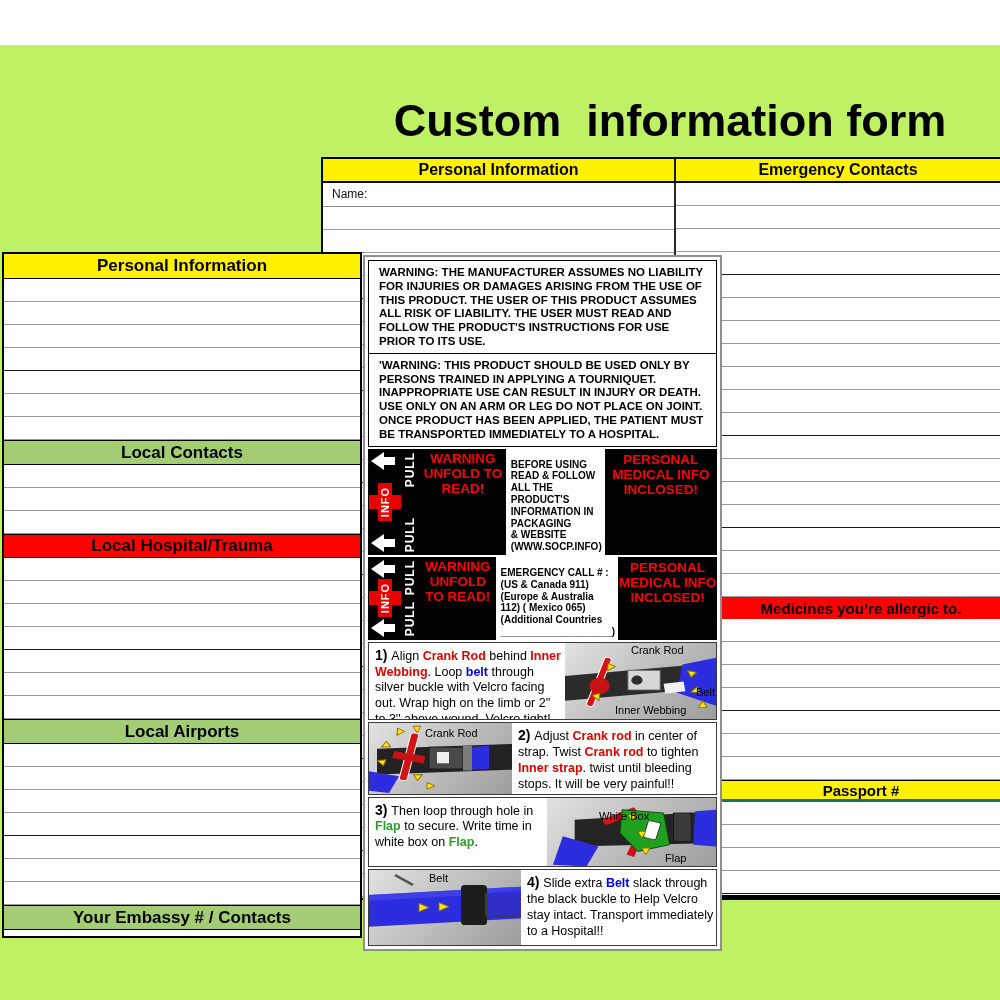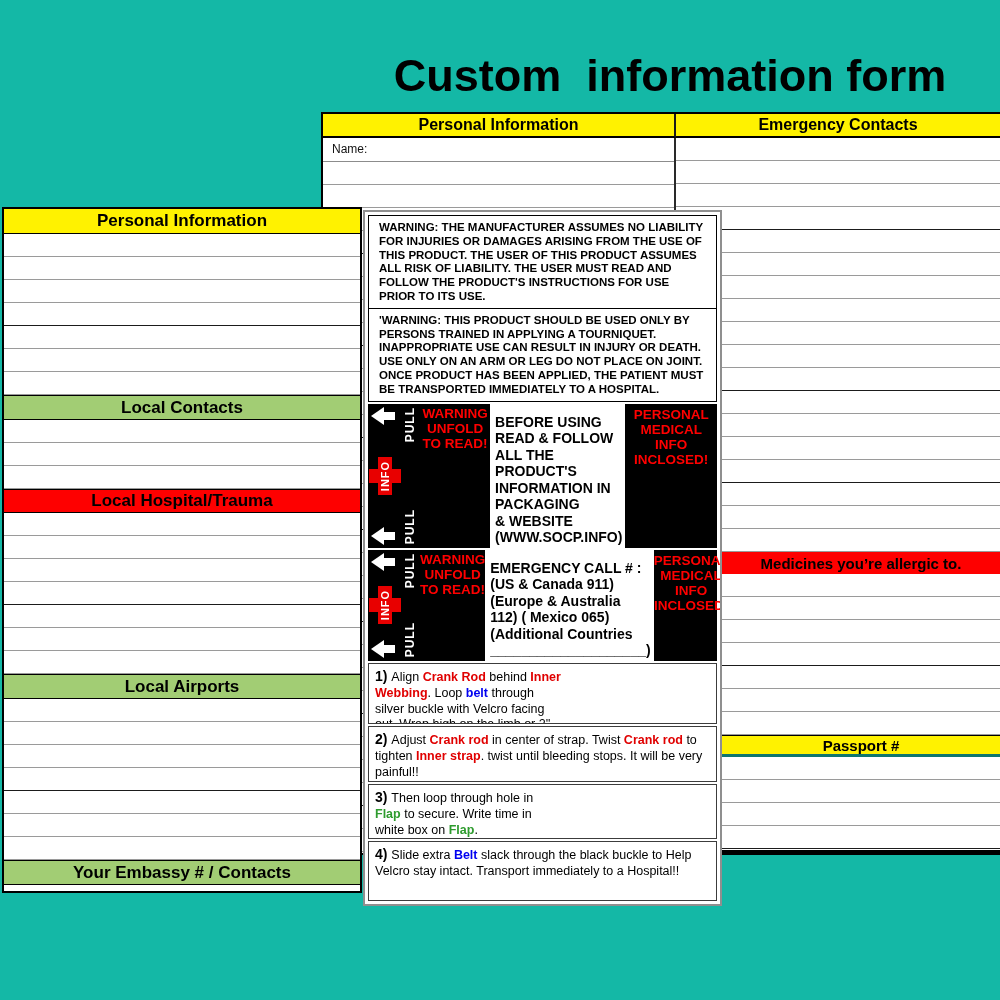--- a/index.html
+++ b/index.html
@@ -1,19 +1,19 @@
 <!DOCTYPE html>
 <html><head>
 <meta charset="utf-8">
 <style>
   * { box-sizing: border-box; }
   html,body { margin:0; padding:0; background:#fff; }
   body { width:1000px; height:1000px; font-family:"Liberation Sans", sans-serif; position:relative; overflow:hidden; }
 
-  .canvas { position:absolute; inset:0; background:#14b8a6; }
+  .canvas { position:absolute; inset:0; background:#bef264;margin-top:45px; }
 
   
   .title { position:absolute; left:385px; top:50px; width:570px; margin:0;
            font-size:45px; font-weight:bold; color:#000; text-align:center;
            letter-spacing:0; white-space:pre; }
 
   
   .big-table { position:absolute; left:321px; top:112px; width:679px; height:743px;
                border:2px solid #000; border-right:none; background:#fff; overflow:hidden; z-index:1; }
   .bt-header { display:flex; height:24px; }
@@ -70,26 +70,26 @@
                 width:32px; height:38px; }
   .info-cross .bar-v { position:absolute; left:50%; top:0; width:14px; height:100%;
                        margin-left:-7px; background:#E80000; }
   .info-cross .bar-h { position:absolute; top:50%; left:0; width:100%; height:14px;
                        margin-top:-7px; background:#E80000; }
   .info-cross .info-text { position:absolute; inset:0; display:flex; align-items:center;
                            justify-content:center; color:#fff; font-weight:bold; font-size:11px;
                            transform:rotate(-90deg); letter-spacing:1px; }
   .pb-right { flex:1; display:flex; flex-direction:row; min-width:0; }
   .pb-title  { color:#FF0000; font-weight:bold; font-size:13.5px; text-align:center; padding:2px 0 1px; }
-  .pb-body   { background:#fff; color:#000; font-weight:bold; font-size:14px; line-height:1.18;
+  .pb-body   { background:#fff; color:#000; font-weight:bold; font-size:10px; line-height:1.18;
                padding:10px 3px 2px 5px; white-space:pre-line; flex:1; }
   .pb-footer { color:#FF0000; font-weight:bold; font-size:13.5px; text-align:center; padding:3px 0 4px; }
 
   
-  .step { display:flex; border:1px solid #3c3c3c; background:#fff; margin-top:2px; overflow:hidden;flex-direction:column; }
+  .step { display:flex; border:1px solid #3c3c3c; background:#fff; margin-top:2px; overflow:hidden; }
   .step1 { height:94px; } .step2 { height:86px; } .step3 { height:84px; } .step4 { height:92px; }
   .step-text { font-size:12.5px; line-height:1.27; color:#000; padding:4px 2px 2px 6px; }
   .seg-num   { font-weight:bold; font-size:14px; }
   .seg-red   { color:#E00000; font-weight:bold; }
   .seg-blue  { color:#0000F0; font-weight:bold; }
   .seg-green { color:#2E9B2E; font-weight:bold; }
   .step1 .step-text { width:196px; } .step1 .step-photo { flex:1; }
   .step2 .step-photo { width:143px; } .step2 .step-text { flex:1; }
   .step3 .step-text { width:178px; } .step3 .step-photo { flex:1; }
   .step4 .step-photo { width:152px; } .step4 .step-text { flex:1; }

